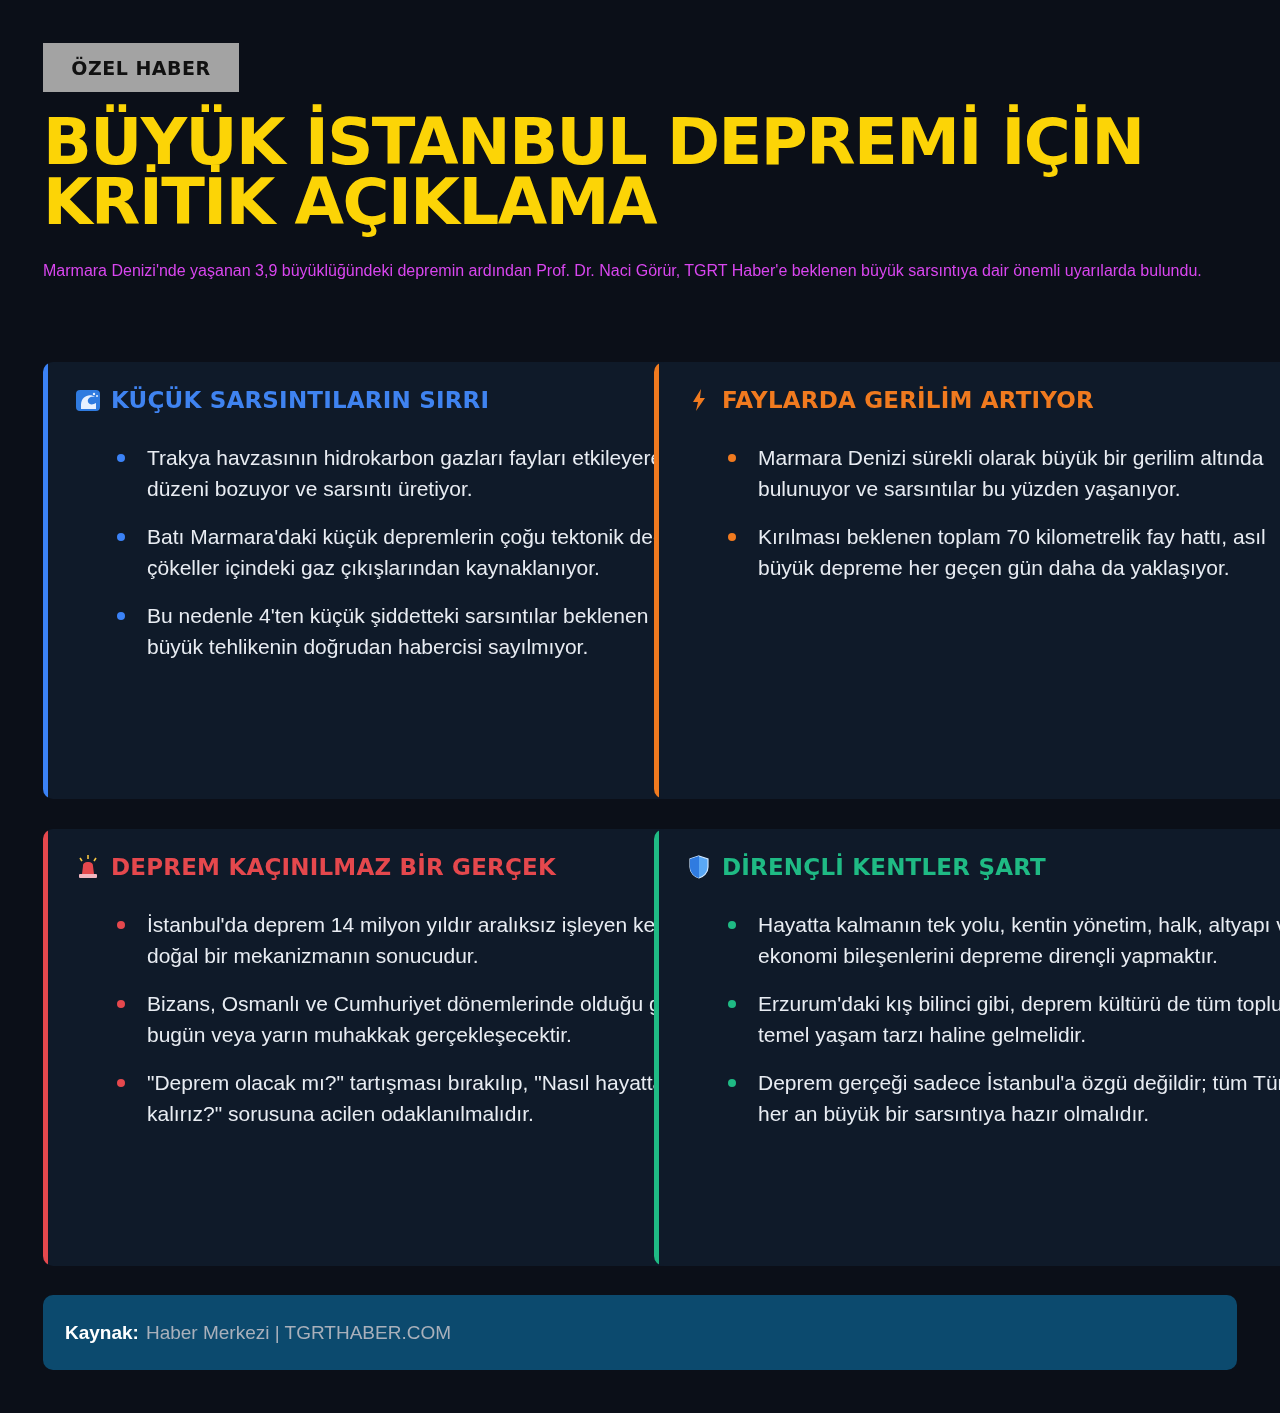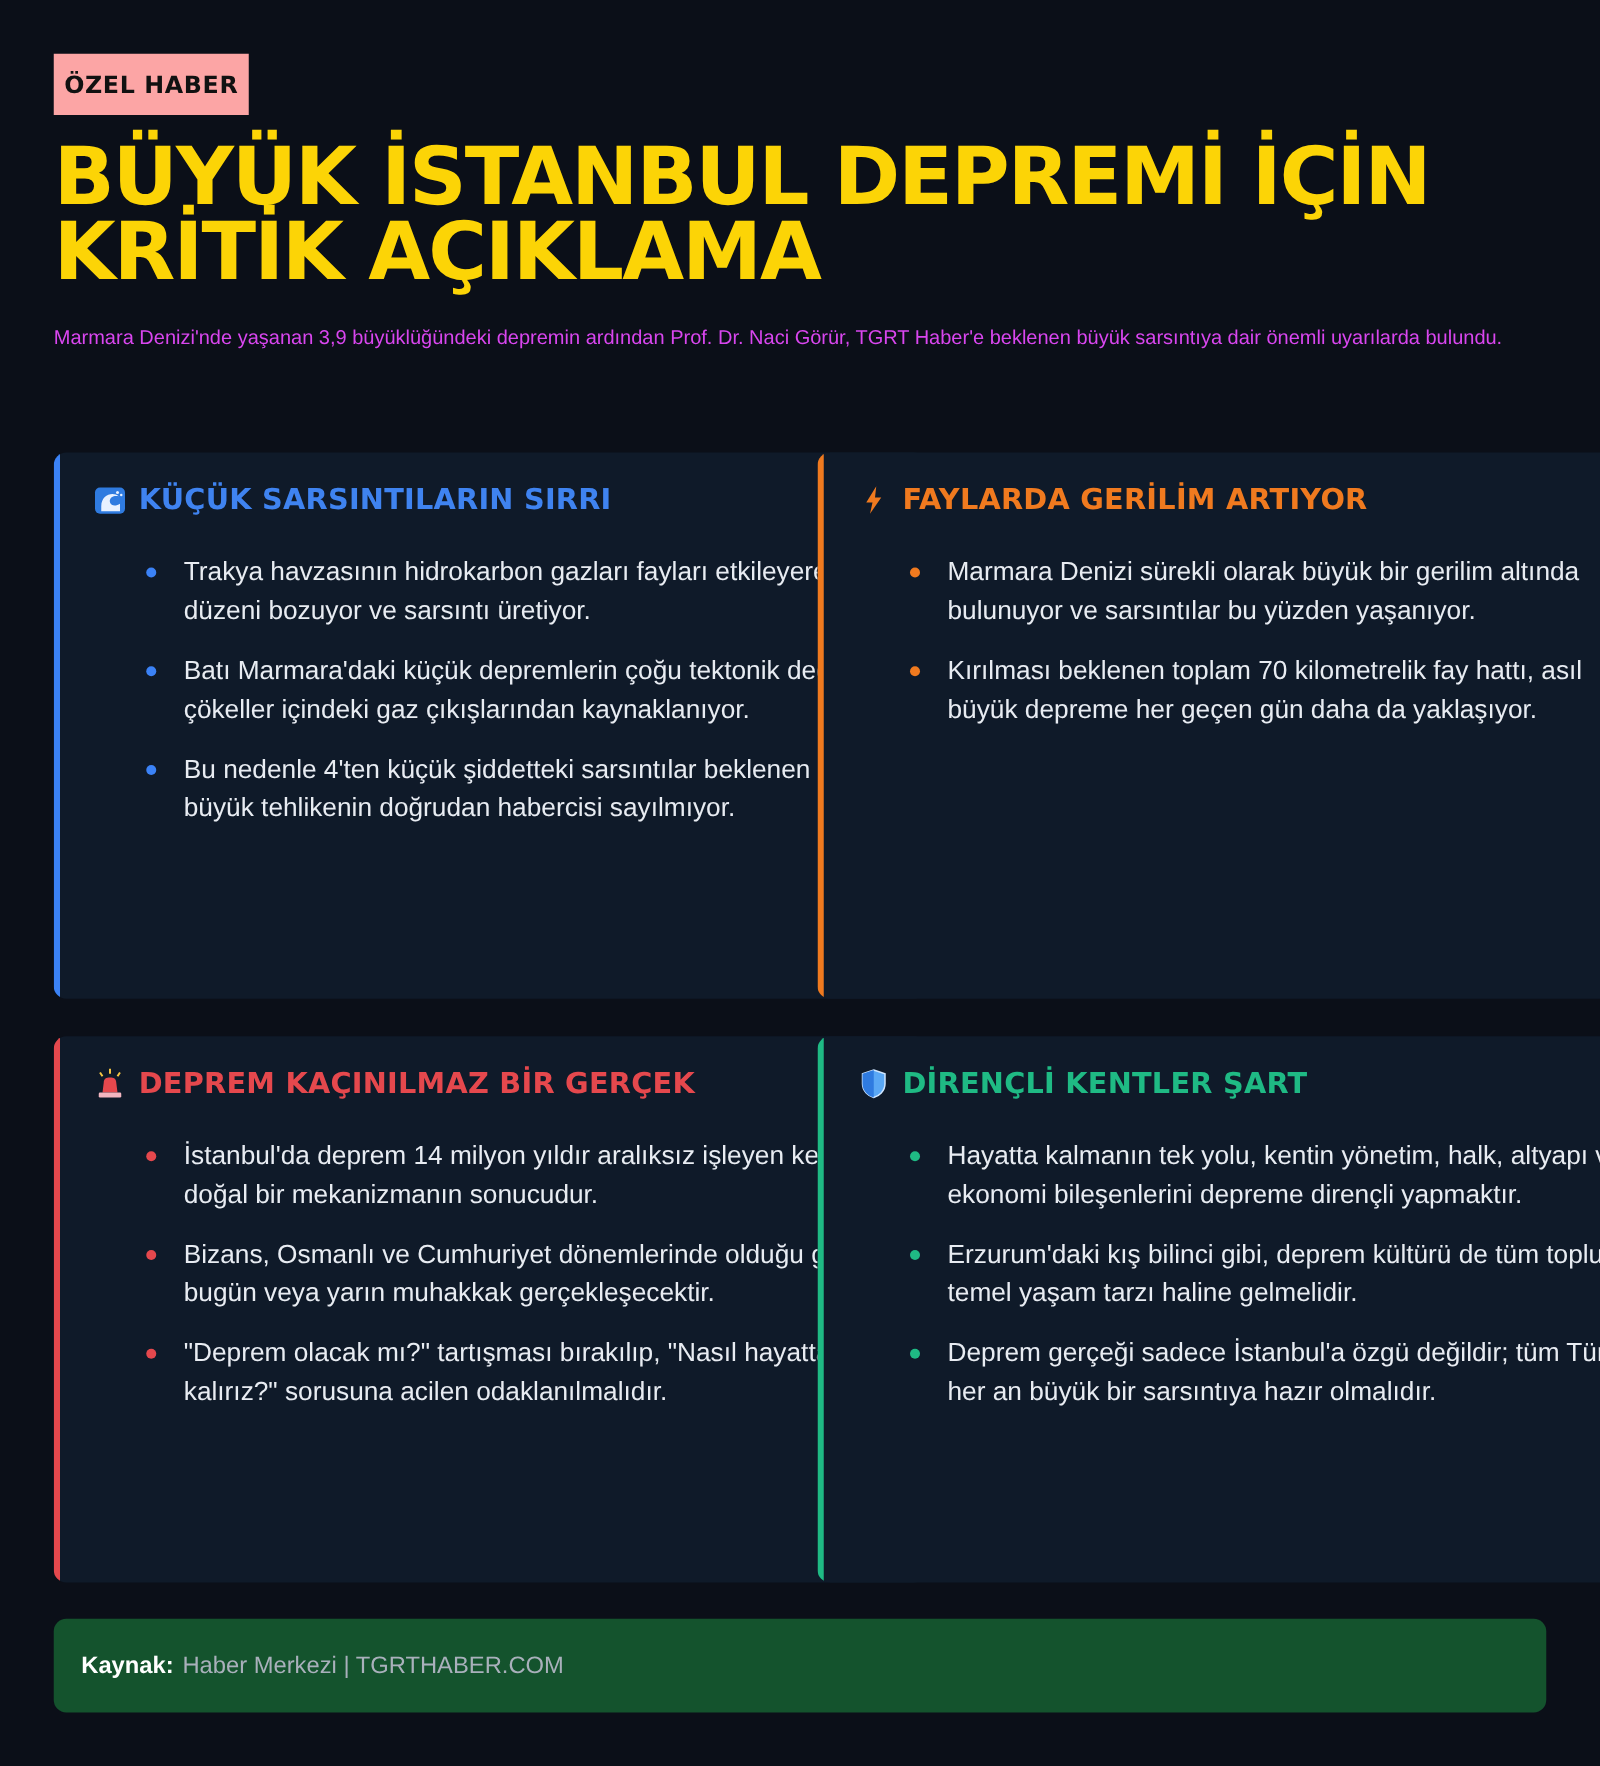--- a/index.html
+++ b/index.html
@@ -1,21 +1,21 @@
 <!DOCTYPE html>
 <html><head>
 <meta charset="utf-8">
 <style>
   * { box-sizing: border-box; margin: 0; padding: 0; }
   html, body { width: 1280px; height: 1413px; background: #0b0f18; }
   body { font-family: "Liberation Sans", "DejaVu Sans", sans-serif; color: #e8ecf2; position: relative; overflow: hidden; }
 
   .badge {
-    position: absolute; left: 43px; top: 43px; width: 156px; height: 49px;
-    background: #fca5a5; color: #111; font-family: "DejaVu Sans", sans-serif;
+    position: absolute; left: 43px; top: 43px; width: 196px; height: 49px;
+    background: #a3a3a3; color: #111; font-family: "DejaVu Sans", sans-serif;
     font-weight: bold; font-size: 19px; letter-spacing: 0.5px;
     display: flex; align-items: center; justify-content: center;
   }
   .title {
     position: absolute; left: 43px; top: 112px; width: 1190px;
     color: #fcd406; font-family: "DejaVu Sans", sans-serif; font-weight: bold;
     font-size: 64px; line-height: 60px; letter-spacing: -1.5px;
   }
   .lead {
     position: absolute; left: 43px; top: 252px; width: 1200px;
@@ -48,21 +48,21 @@
   }
 
   .c1 { left: 43px; top: 362px; --accent: #3b82f6; }
   .c2 { left: 654px; top: 362px; --accent: #f07a1f; }
   .c3 { left: 43px; top: 829px; --accent: #e5484d; }
   .c4 { left: 654px; top: 829px; --accent: #1fba84; }
   .c1 .card-title { color: #3f83f0; }
 
   .footer {
     position: absolute; left: 43px; top: 1295px; width: 1194px; height: 75px;
-    background: #14532d; border-radius: 10px; display: flex; align-items: center;
+    background: #0c4a6e; border-radius: 10px; display: flex; align-items: center;
     padding-left: 22px; font-size: 19px;
   }
   .footer-label { color: #fff; font-weight: bold; margin-right: 7px; }
   .footer-text { color: #a9b0bb; }
 </style>
 </head>
 <body>
 
 <div class="badge">ÖZEL HABER</div>
 <h1 class="title">BÜYÜK İSTANBUL DEPREMİ İÇİN KRİTİK AÇIKLAMA</h1>

